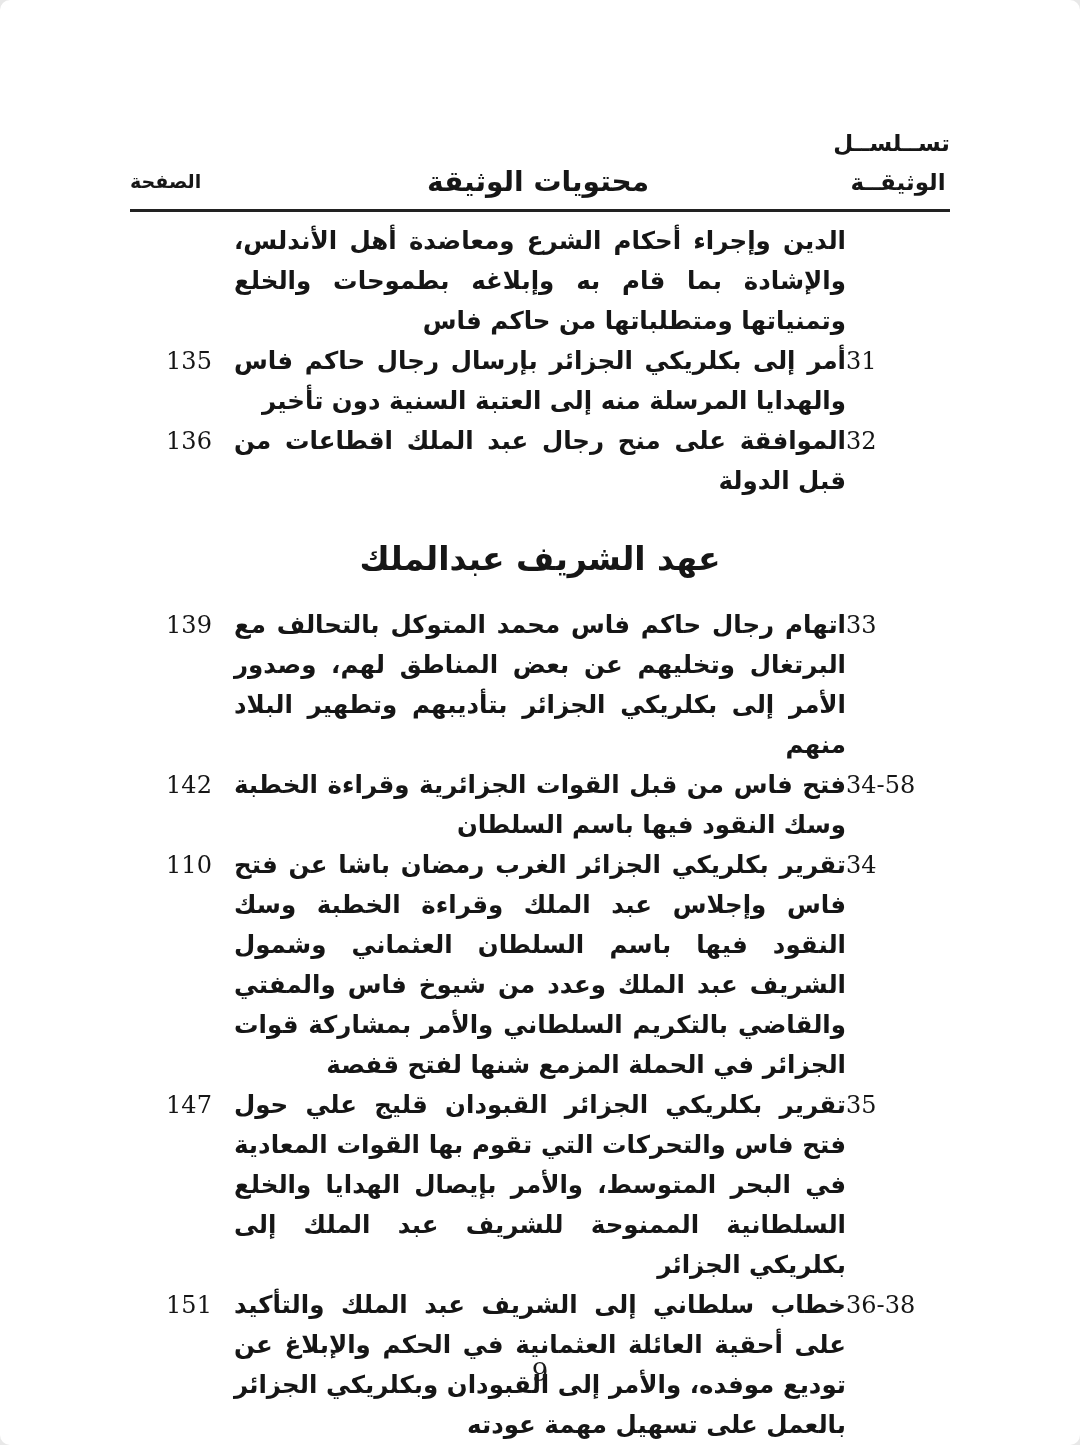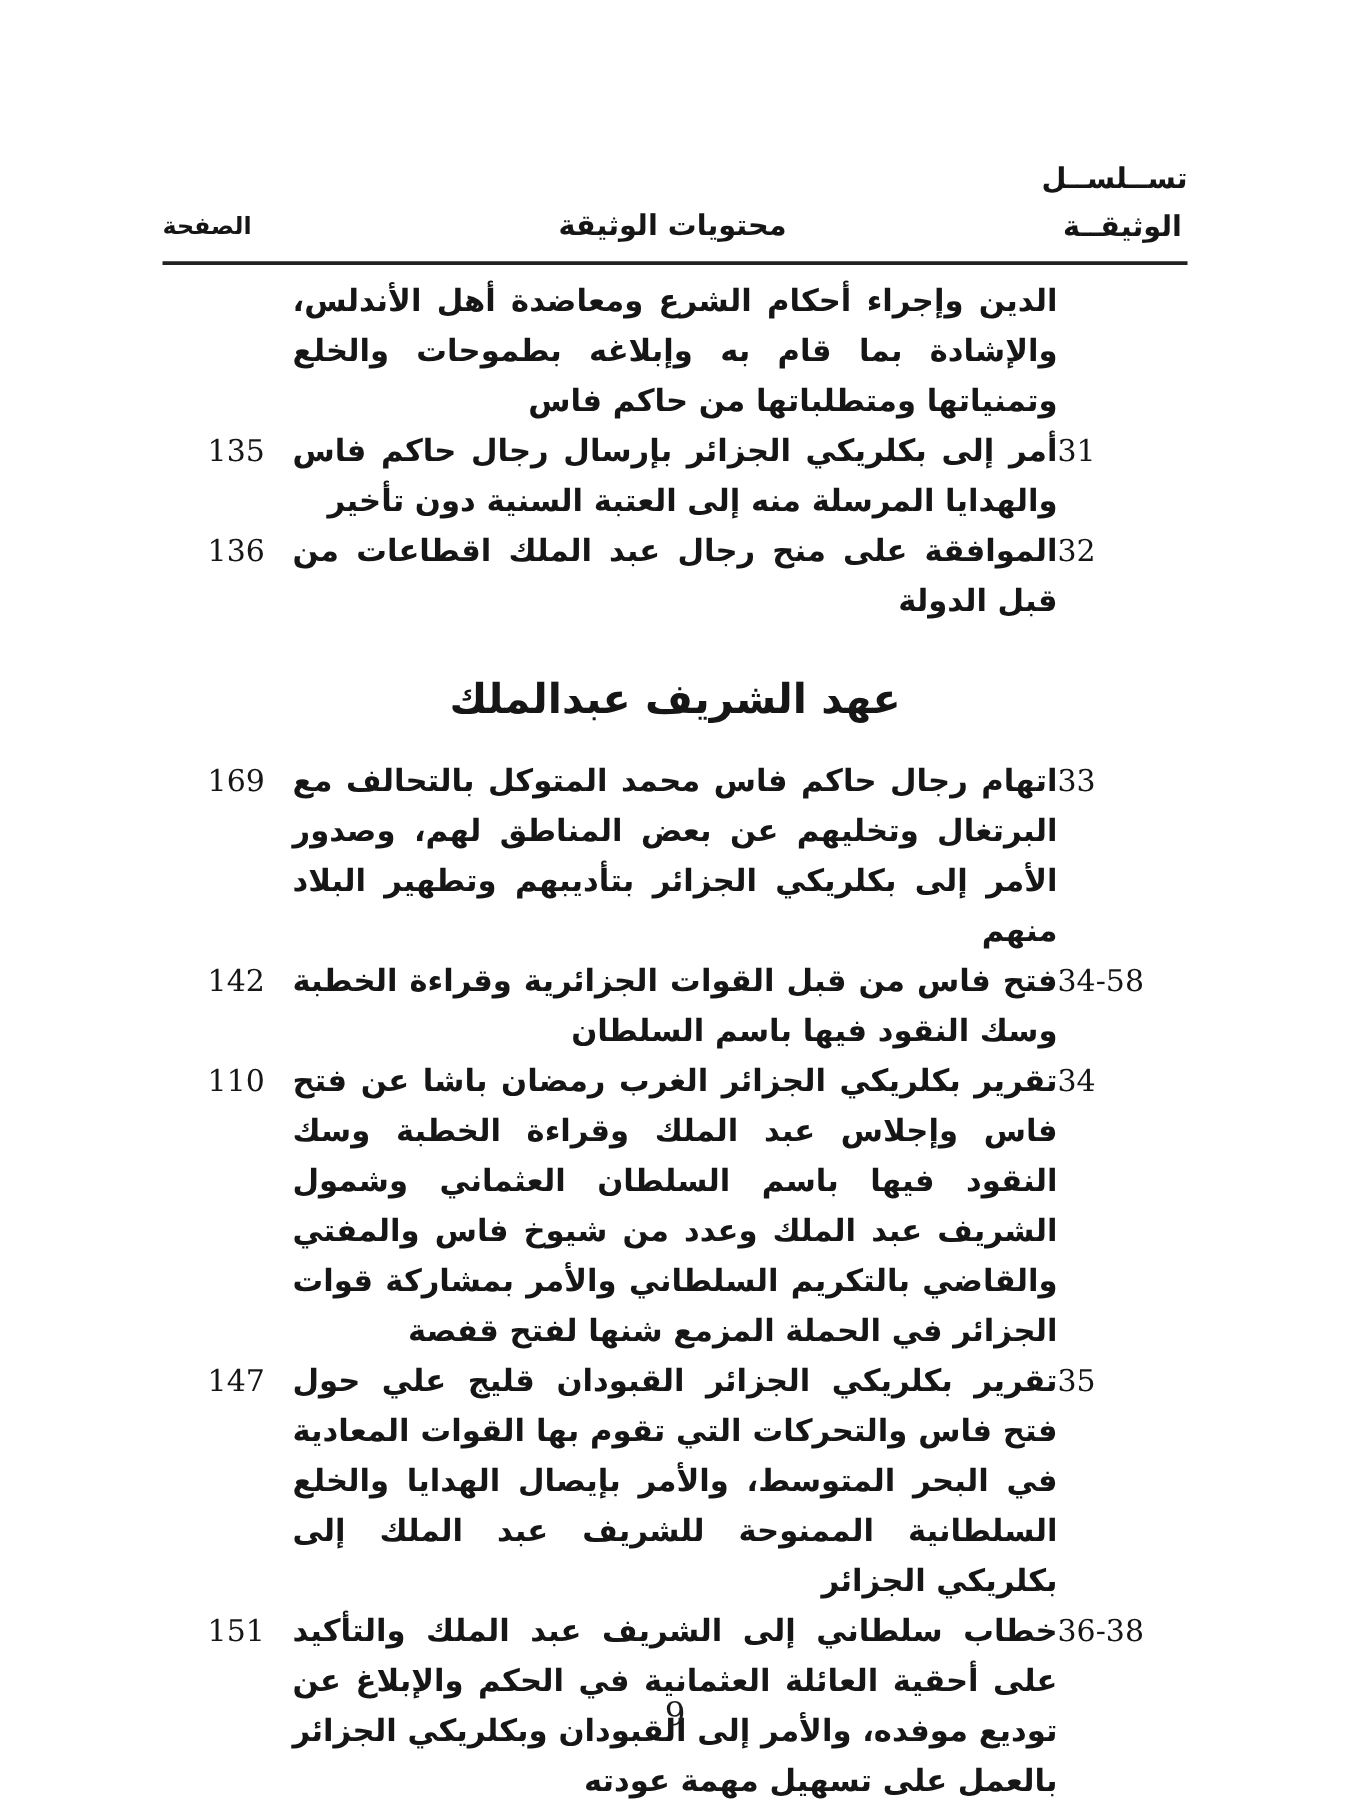--- a/index.html
+++ b/index.html
@@ -10,20 +10,21 @@
   .page {
     position: relative;
     width: 1080px;
     height: 1445px;
     margin: 0 auto;
     background: #ffffff;
     direction: rtl;
     font-family: "DejaVu Sans", sans-serif;
     color: #161616;
     overflow: hidden;
+    border-radius: 10px;
   }
   .content {
     position: absolute;
     top: 124px;
     right: 130px;
     width: 820px;
   }
   
   .toc-header {
     display: flex;
@@ -37,21 +38,21 @@
     text-align: center;
     font-weight: bold;
     font-size: 23px;
     line-height: 39px;
     white-space: nowrap;
   }
   .col-text-head {
     flex: 1;
     text-align: center;
     font-weight: bold;
-    font-size: 23px;
+    font-size: 28px;
     line-height: 39px;
     padding-bottom: 1px;
   }
   .col-page-head {
     width: 100px;
     text-align: left;
     font-weight: bold;
     font-size: 19px;
     line-height: 39px;
     padding-bottom: 1px;
@@ -140,21 +141,21 @@
             <div class="page-num">136</div>
           </div>
         </div>
 
       <div class="section-heading">عهد الشريف عبدالملك</div>
 
       <div id="entries-main">
           <div class="entry">
             <div class="seq">33</div>
             <div class="entry-text">اتهام رجال حاكم فاس محمد المتوكل بالتحالف مع البرتغال وتخليهم عن بعض المناطق لهم، وصدور الأمر إلى بكلريكي الجزائر بتأديبهم وتطهير البلاد منهم</div>
-            <div class="page-num">169</div>
+            <div class="page-num">139</div>
           </div>
           <div class="entry">
             <div class="seq">34-58</div>
             <div class="entry-text">فتح فاس من قبل القوات الجزائرية وقراءة الخطبة وسك النقود فيها باسم السلطان</div>
             <div class="page-num">142</div>
           </div>
           <div class="entry">
             <div class="seq">34</div>
             <div class="entry-text">تقرير بكلريكي الجزائر الغرب رمضان باشا عن فتح فاس وإجلاس عبد الملك وقراءة الخطبة وسك النقود فيها باسم السلطان العثماني وشمول الشريف عبد الملك وعدد من شيوخ فاس والمفتي والقاضي بالتكريم السلطاني والأمر بمشاركة قوات الجزائر في الحملة المزمع شنها لفتح قفصة</div>
             <div class="page-num">110</div>

